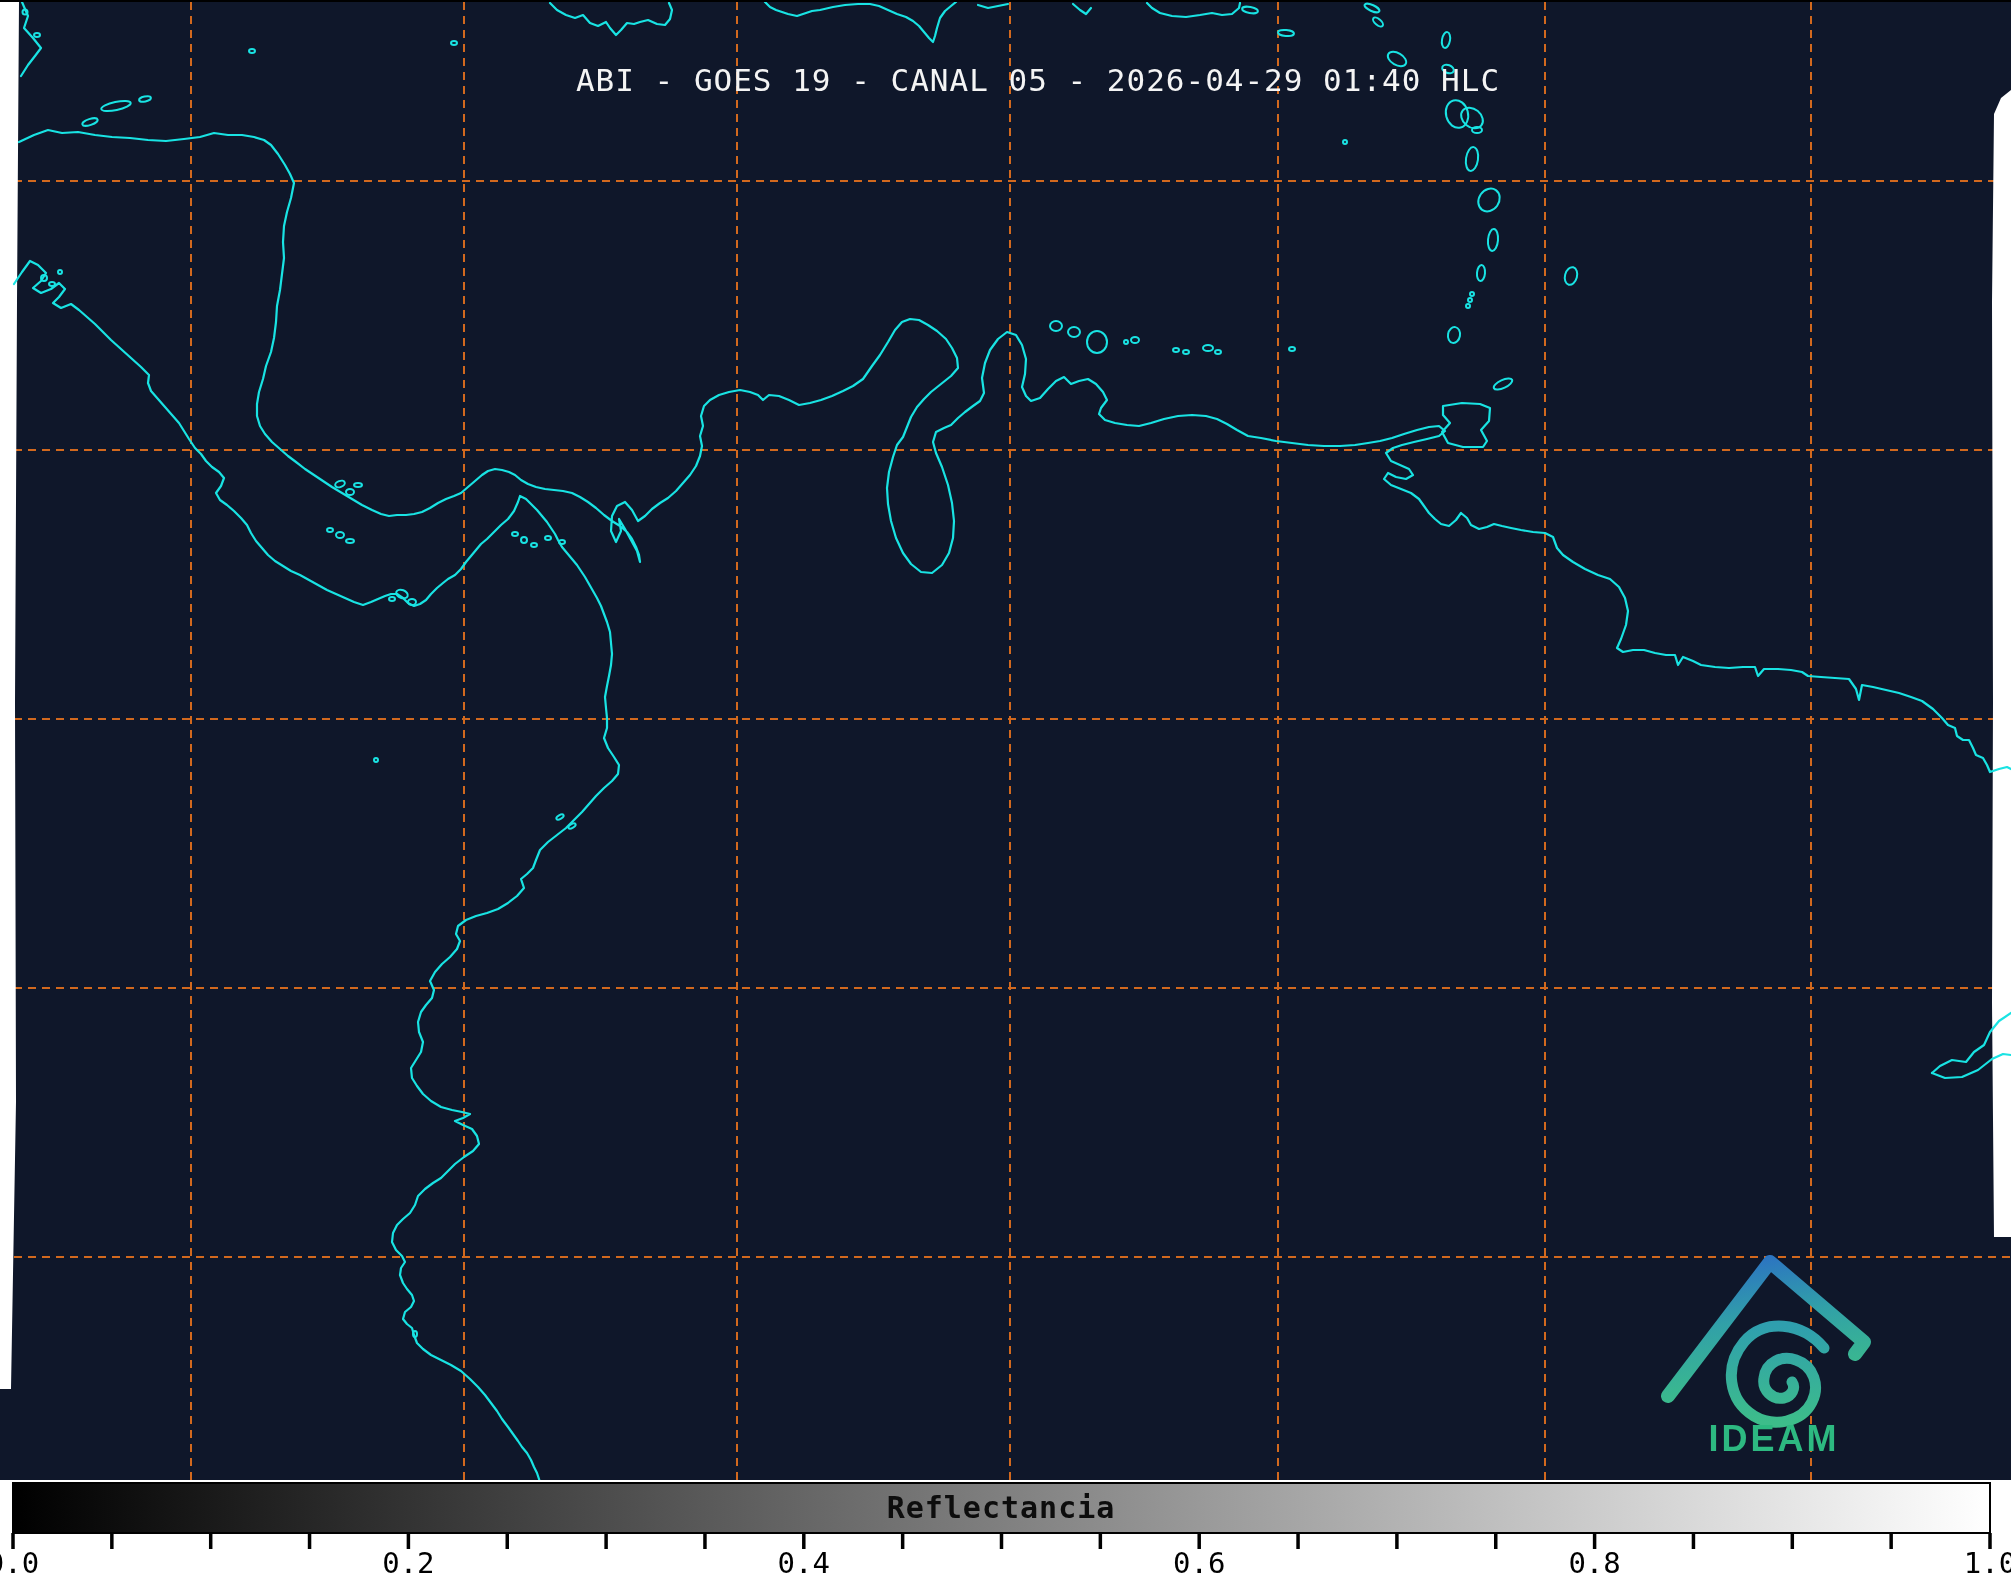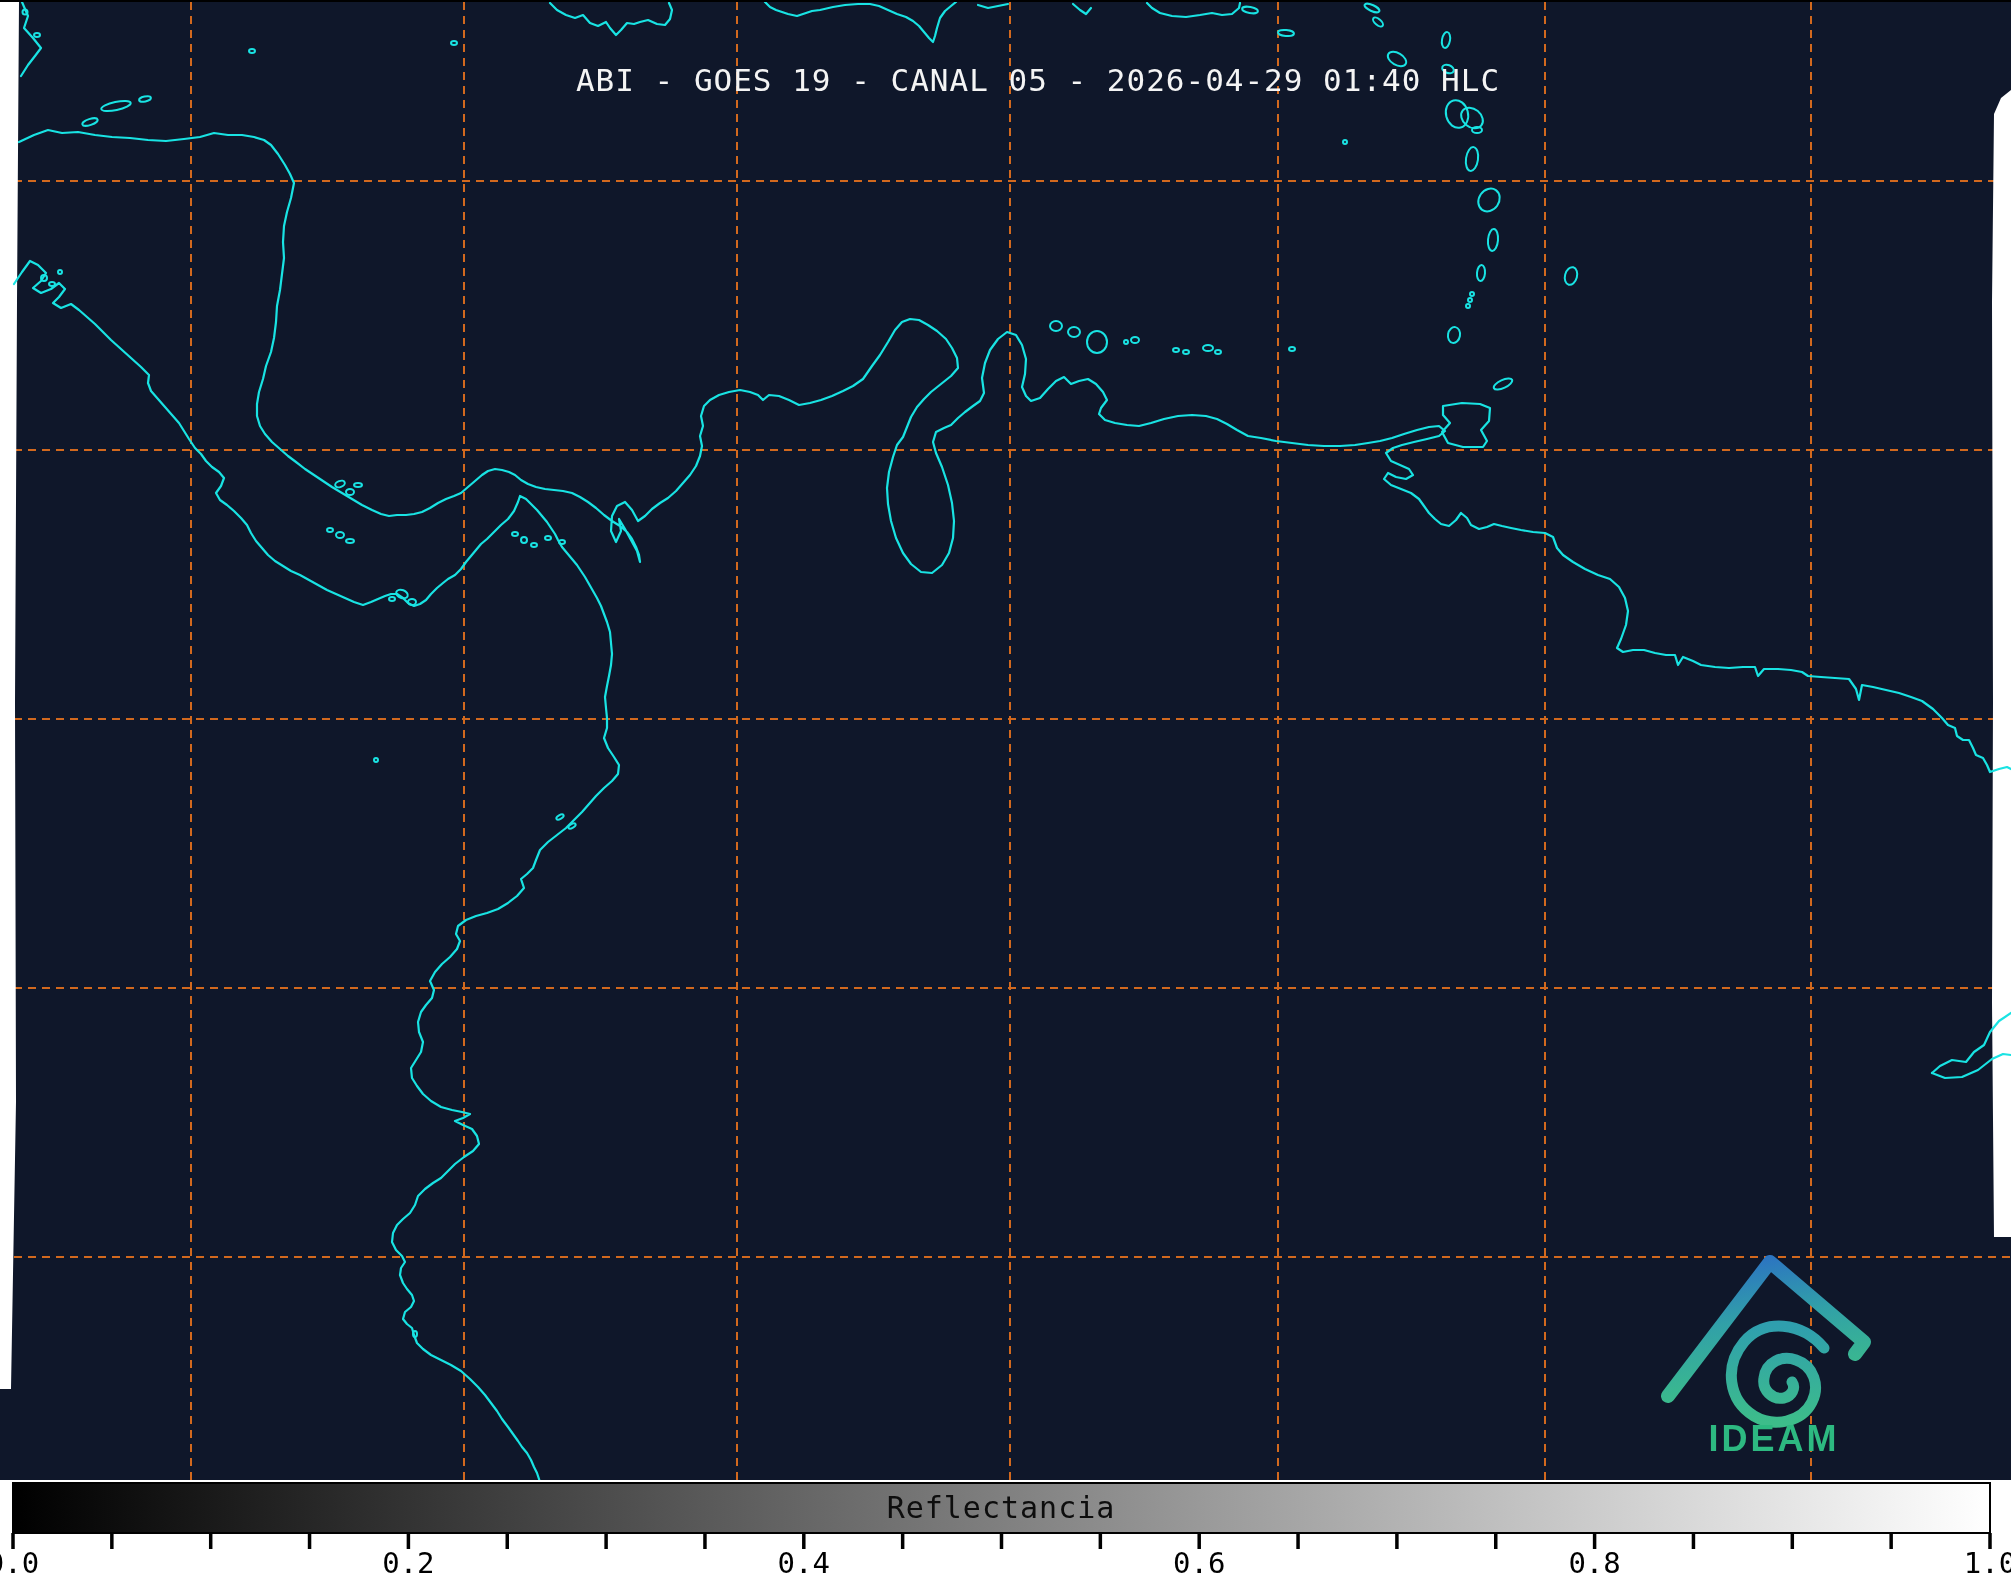--- a/index.html
+++ b/index.html
@@ -9,21 +9,21 @@
   #map svg{position:absolute;left:0;top:0;}
   #image-title{position:absolute;top:60px;left:1038px;transform:translateX(-50%);
     white-space:nowrap;color:#f4f4f4;font-size:31px;letter-spacing:1px;}
   #logo{position:absolute;left:1652px;top:1248px;width:240px;height:232px;}
   #logo-text{position:absolute;left:122px;top:168px;transform:translateX(-50%);
     font-family:"Liberation Sans","DejaVu Sans",sans-serif;font-weight:bold;
     font-size:36px;letter-spacing:3px;color:#2db981;}
   #cbar-panel{position:absolute;left:0;top:1480px;width:2011px;height:97px;background:#ffffff;}
   #cbar-panel svg{position:absolute;left:0;top:0;}
   #cbar-label{position:absolute;top:10px;left:1001px;transform:translateX(-50%);
-    font-weight:normal;font-size:30px;color:#0d0d0d;letter-spacing:1px;text-align:center;}
+    font-weight:bold;font-size:30px;color:#0d0d0d;letter-spacing:1px;text-align:center;}
 </style>
 </head>
 <body>
 
 <div id="stage">
 
   <div id="map">
     <svg id="map-svg" width="2011" height="1480" viewBox="0 0 2011 1480">
         <line x1="191" y1="0" x2="191" y2="1480" stroke="#d2691e" stroke-width="2" stroke-dasharray="8 6"></line>
         <line x1="464" y1="0" x2="464" y2="1480" stroke="#d2691e" stroke-width="2" stroke-dasharray="8 6"></line>

